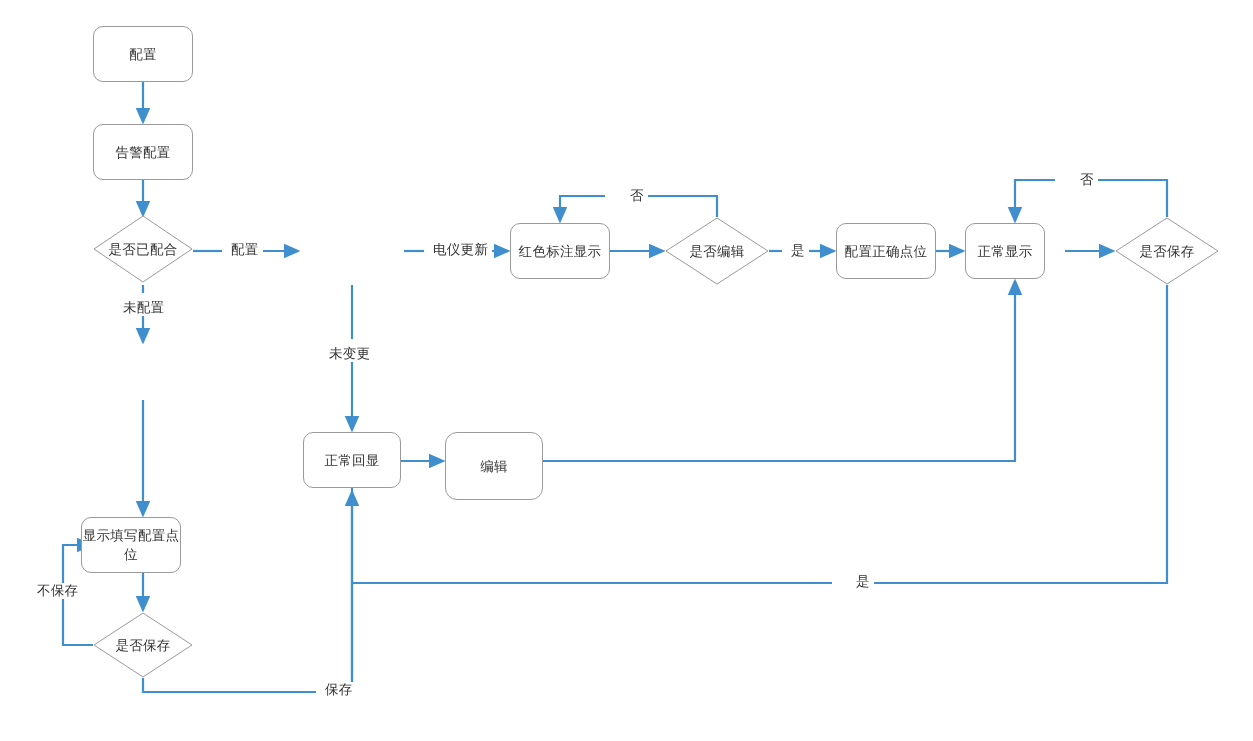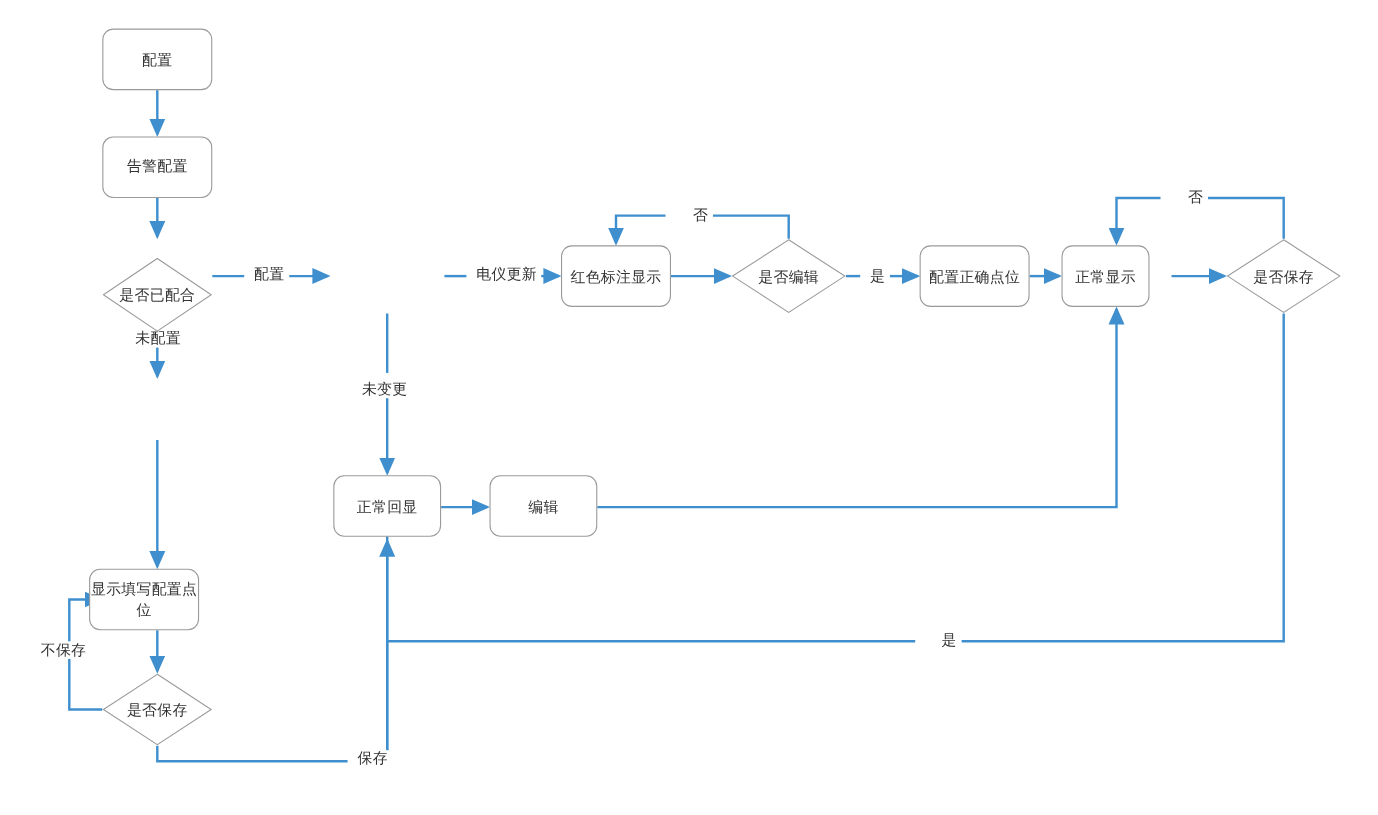--- a/index.html
+++ b/index.html
@@ -135,25 +135,25 @@
 
       <path d="M 543 461 L 1015 461 L 1015 281" marker-end="url(#arrow)"></path>
 
     </g>
   </svg>
 
   <div class="node process" style="left:93px; top:26px; width:100px; height:56px;">
     <span>配置</span>
   </div>
 
-  <div class="node process" style="left:93px; top:124px; width:100px; height:56px;font-family:Liberation Mono, monospace;">
+  <div class="node process" style="left:93px; top:124px; width:100px; height:56px;">
     <span>告警配置</span>
   </div>
 
-  <div class="node decision" style="left:93px; top:234px; width:100px; height:68px;text-align:center;">
+  <div class="node decision" style="left:93px; top:215px; width:100px; height:68px;text-align:center;">
     <svg class="dshape" viewBox="0 0 100 68" preserveAspectRatio="none">
       <polygon points="50,1 99,34 50,67 1,34" fill="#ffffff" stroke="#9a9a9a" stroke-width="1"></polygon>
     </svg>
     <span class="dlabel">是否已配合</span>
   </div>
 
 
   <div class="node process" style="left:81px; top:517px; width:100px; height:56px;">
     <span>显示填写配置点位</span>
   </div>
@@ -189,21 +189,21 @@
     <svg class="dshape" viewBox="0 0 104 68" preserveAspectRatio="none">
       <polygon points="52,1 103,34 52,67 1,34" fill="#ffffff" stroke="#9a9a9a" stroke-width="1"></polygon>
     </svg>
     <span class="dlabel">是否保存</span>
   </div>
 
   <div class="node process" style="left:303px; top:432px; width:98px; height:56px;">
     <span>正常回显</span>
   </div>
 
-  <div class="node process" style="left:445px; top:432px; width:98px; height:56px;">
+  <div class="node process" style="left:445px; top:432px; width:98px; height:68px;border-radius:12px;">
     <span>编辑</span>
   </div>
 
   <div class="edge-label" style="left:227px; top:242px;">配置</div>
   <div class="edge-label" style="left:119px; top:300px;">未配置</div>
   <div class="edge-label" style="left:33px; top:583px;">不保存</div>
   <div class="edge-label" style="left:321px; top:682px;">保存</div>
   <div class="edge-label" style="left:325px; top:346px;">未变更</div>
   <div class="edge-label" style="left:429px; top:242px;">电仪更新</div>
   <div class="edge-label" style="left:626px; top:188px;">否</div>

